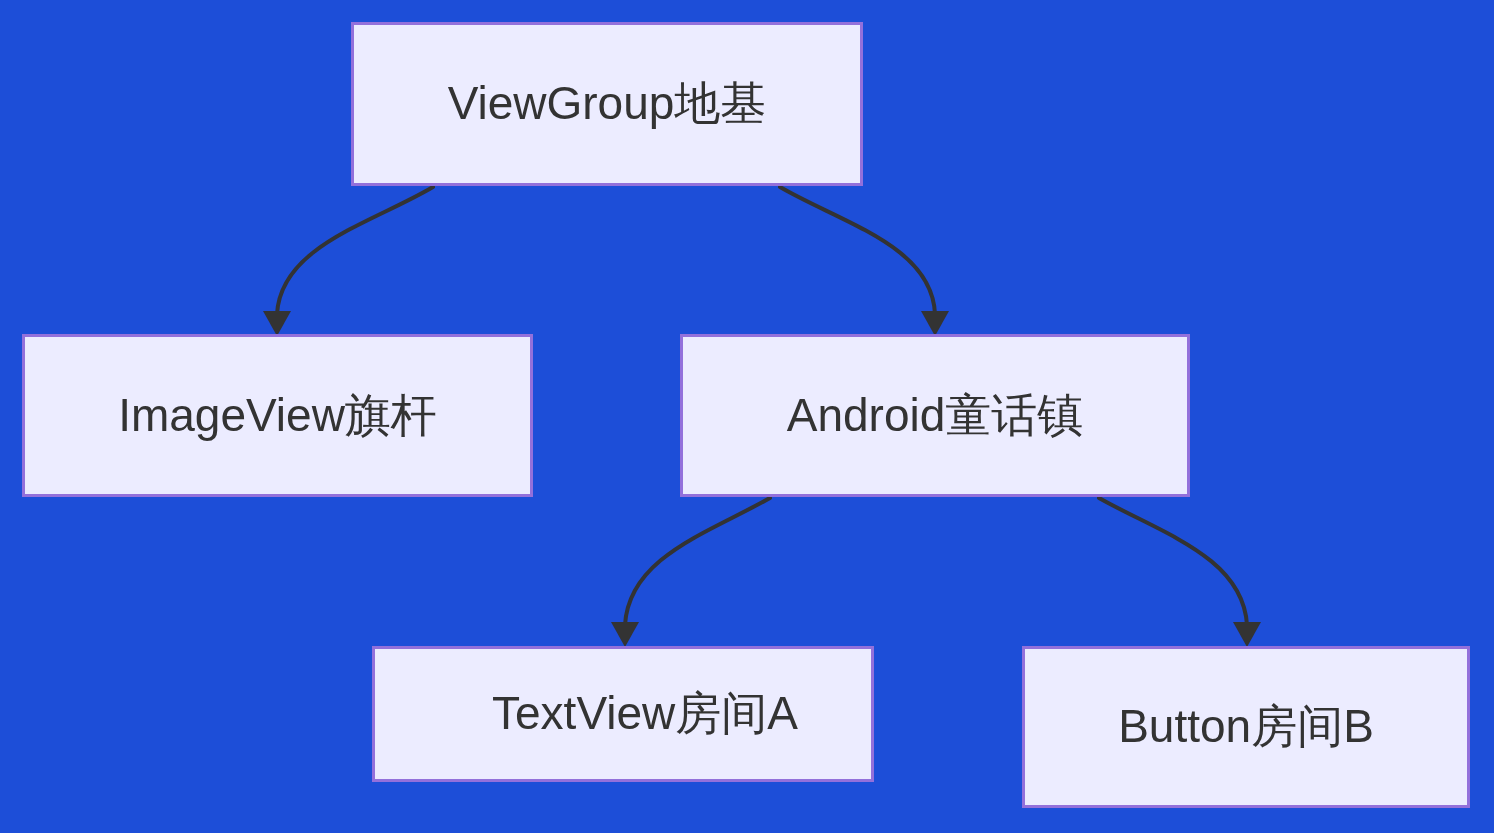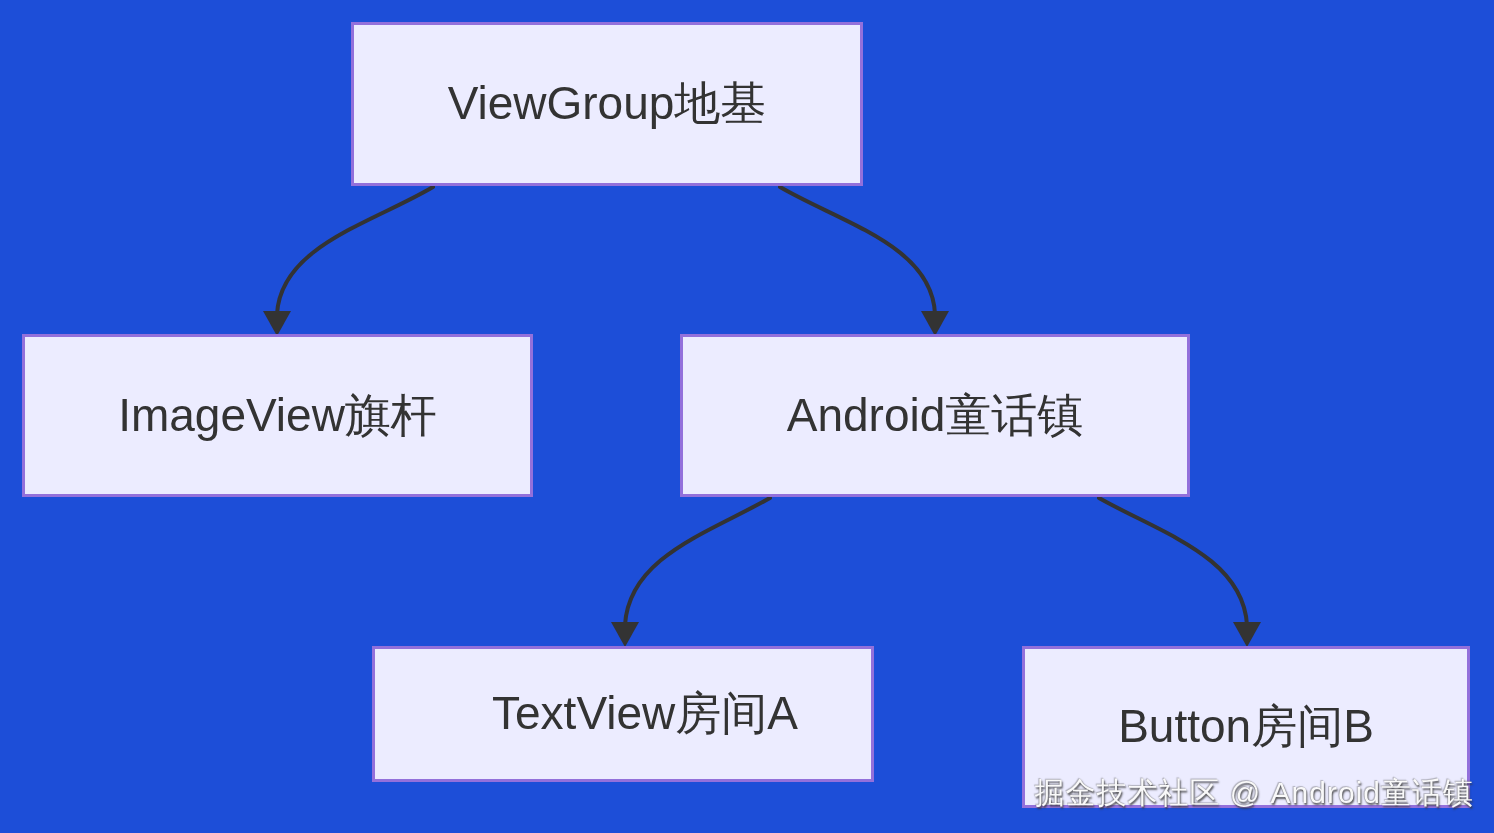--- a/index.html
+++ b/index.html
@@ -98,15 +98,14 @@
   </div>
 
   <div class="node node-child-a">
     <span>TextView房间A</span>
   </div>
 
   <div class="node node-child-b">
     <span>Button房间B</span>
   </div>
 
-  <div class="watermark">掘金技术社区 @ Android童话镇</div>
 
 </div>
 
 </body></html>

